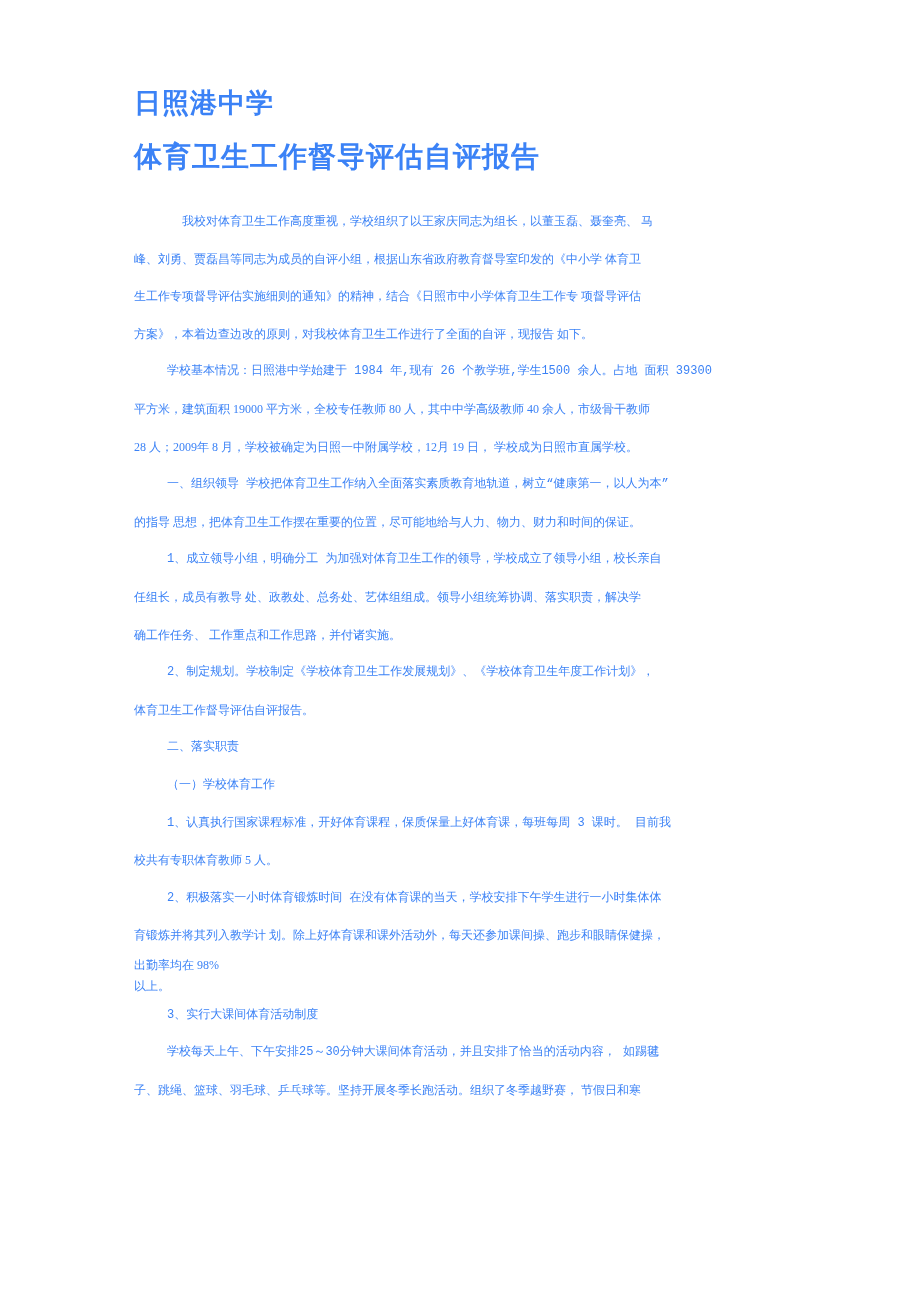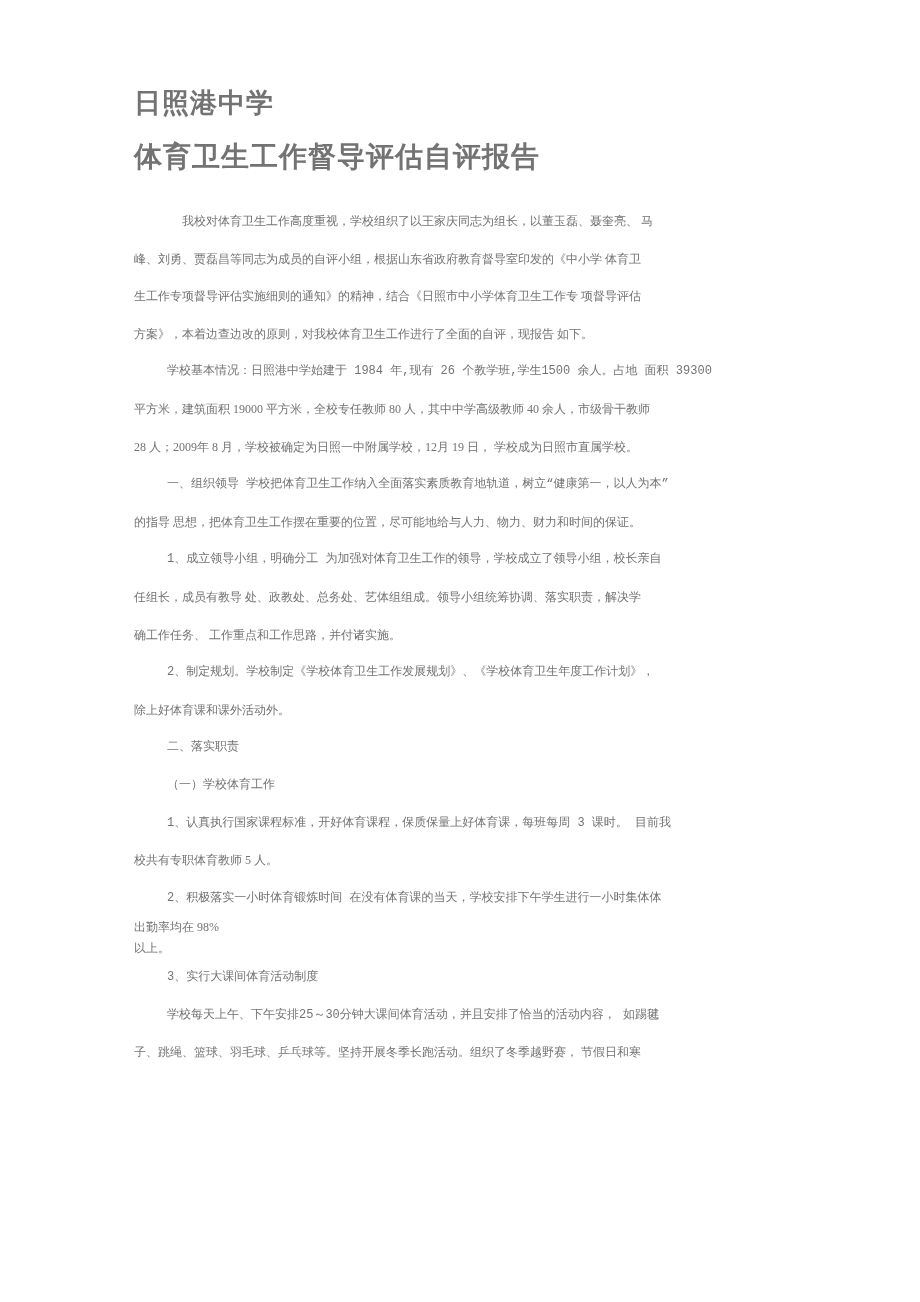--- a/index.html
+++ b/index.html
@@ -1,21 +1,21 @@
 <!DOCTYPE html>
 <html><head>
 <meta charset="utf-8">
 <style>
   html, body { margin: 0; padding: 0; background: #ffffff; }
   .page {
     position: relative;
     width: 920px;
     height: 1302px;
     background: #ffffff;
-    color: #737373;
+    color: #3b82f6;
     font-family: "Liberation Serif", "DejaVu Serif", serif;
     overflow: hidden;
   }
   .content {
     position: absolute;
     left: 134px;
     top: 88px;
     width: 672px;
   }
   .doc-title-1 {
@@ -60,29 +60,30 @@
     <div class="line">28 人；2009年 8 月，学校被确定为日照一中附属学校，12月 19 日， 学校成为日照市直属学校。</div>
 
     <div class="line ind2">一、组织领导 学校把体育卫生工作纳入全面落实素质教育地轨道，树立“健康第一，以人为本”</div>
     <div class="line">的指导 思想，把体育卫生工作摆在重要的位置，尽可能地给与人力、物力、财力和时间的保证。</div>
 
     <div class="line ind2">1、成立领导小组，明确分工 为加强对体育卫生工作的领导，学校成立了领导小组，校长亲自</div>
     <div class="line">任组长，成员有教导 处、政教处、总务处、艺体组组成。领导小组统筹协调、落实职责，解决学</div>
     <div class="line">确工作任务、 工作重点和工作思路，并付诸实施。</div>
 
     <div class="line ind2">2、制定规划。学校制定《学校体育卫生工作发展规划》、《学校体育卫生年度工作计划》，</div>
-    <div class="line">除上好体育课和课外活动外。</div>
+    <div class="line">体育卫生工作督导评估自评报告。</div>
 
     <div class="line ind2">二、落实职责</div>
     <div class="line ind2">（一）学校体育工作</div>
 
     <div class="line ind2">1、认真执行国家课程标准，开好体育课程，保质保量上好体育课，每班每周 3 课时。 目前我</div>
     <div class="line">校共有专职体育教师 5 人。</div>
 
     <div class="line ind2">2、积极落实一小时体育锻炼时间  在没有体育课的当天，学校安排下午学生进行一小时集体体</div>
+    <div class="line">育锻炼并将其列入教学计 划。除上好体育课和课外活动外，每天还参加课间操、跑步和眼睛保健操，</div>
     <div class="line tight">出勤率均在 98%</div>
     <div class="line tight">以上。</div>
 
     <div class="line ind2">3、实行大课间体育活动制度</div>
 
     <div class="line ind2">学校每天上午、下午安排25～30分钟大课间体育活动，并且安排了恰当的活动内容， 如踢毽</div>
     <div class="line">子、跳绳、篮球、羽毛球、乒乓球等。坚持开展冬季长跑活动。组织了冬季越野赛， 节假日和寒</div>
 
   </div>
 </div>

